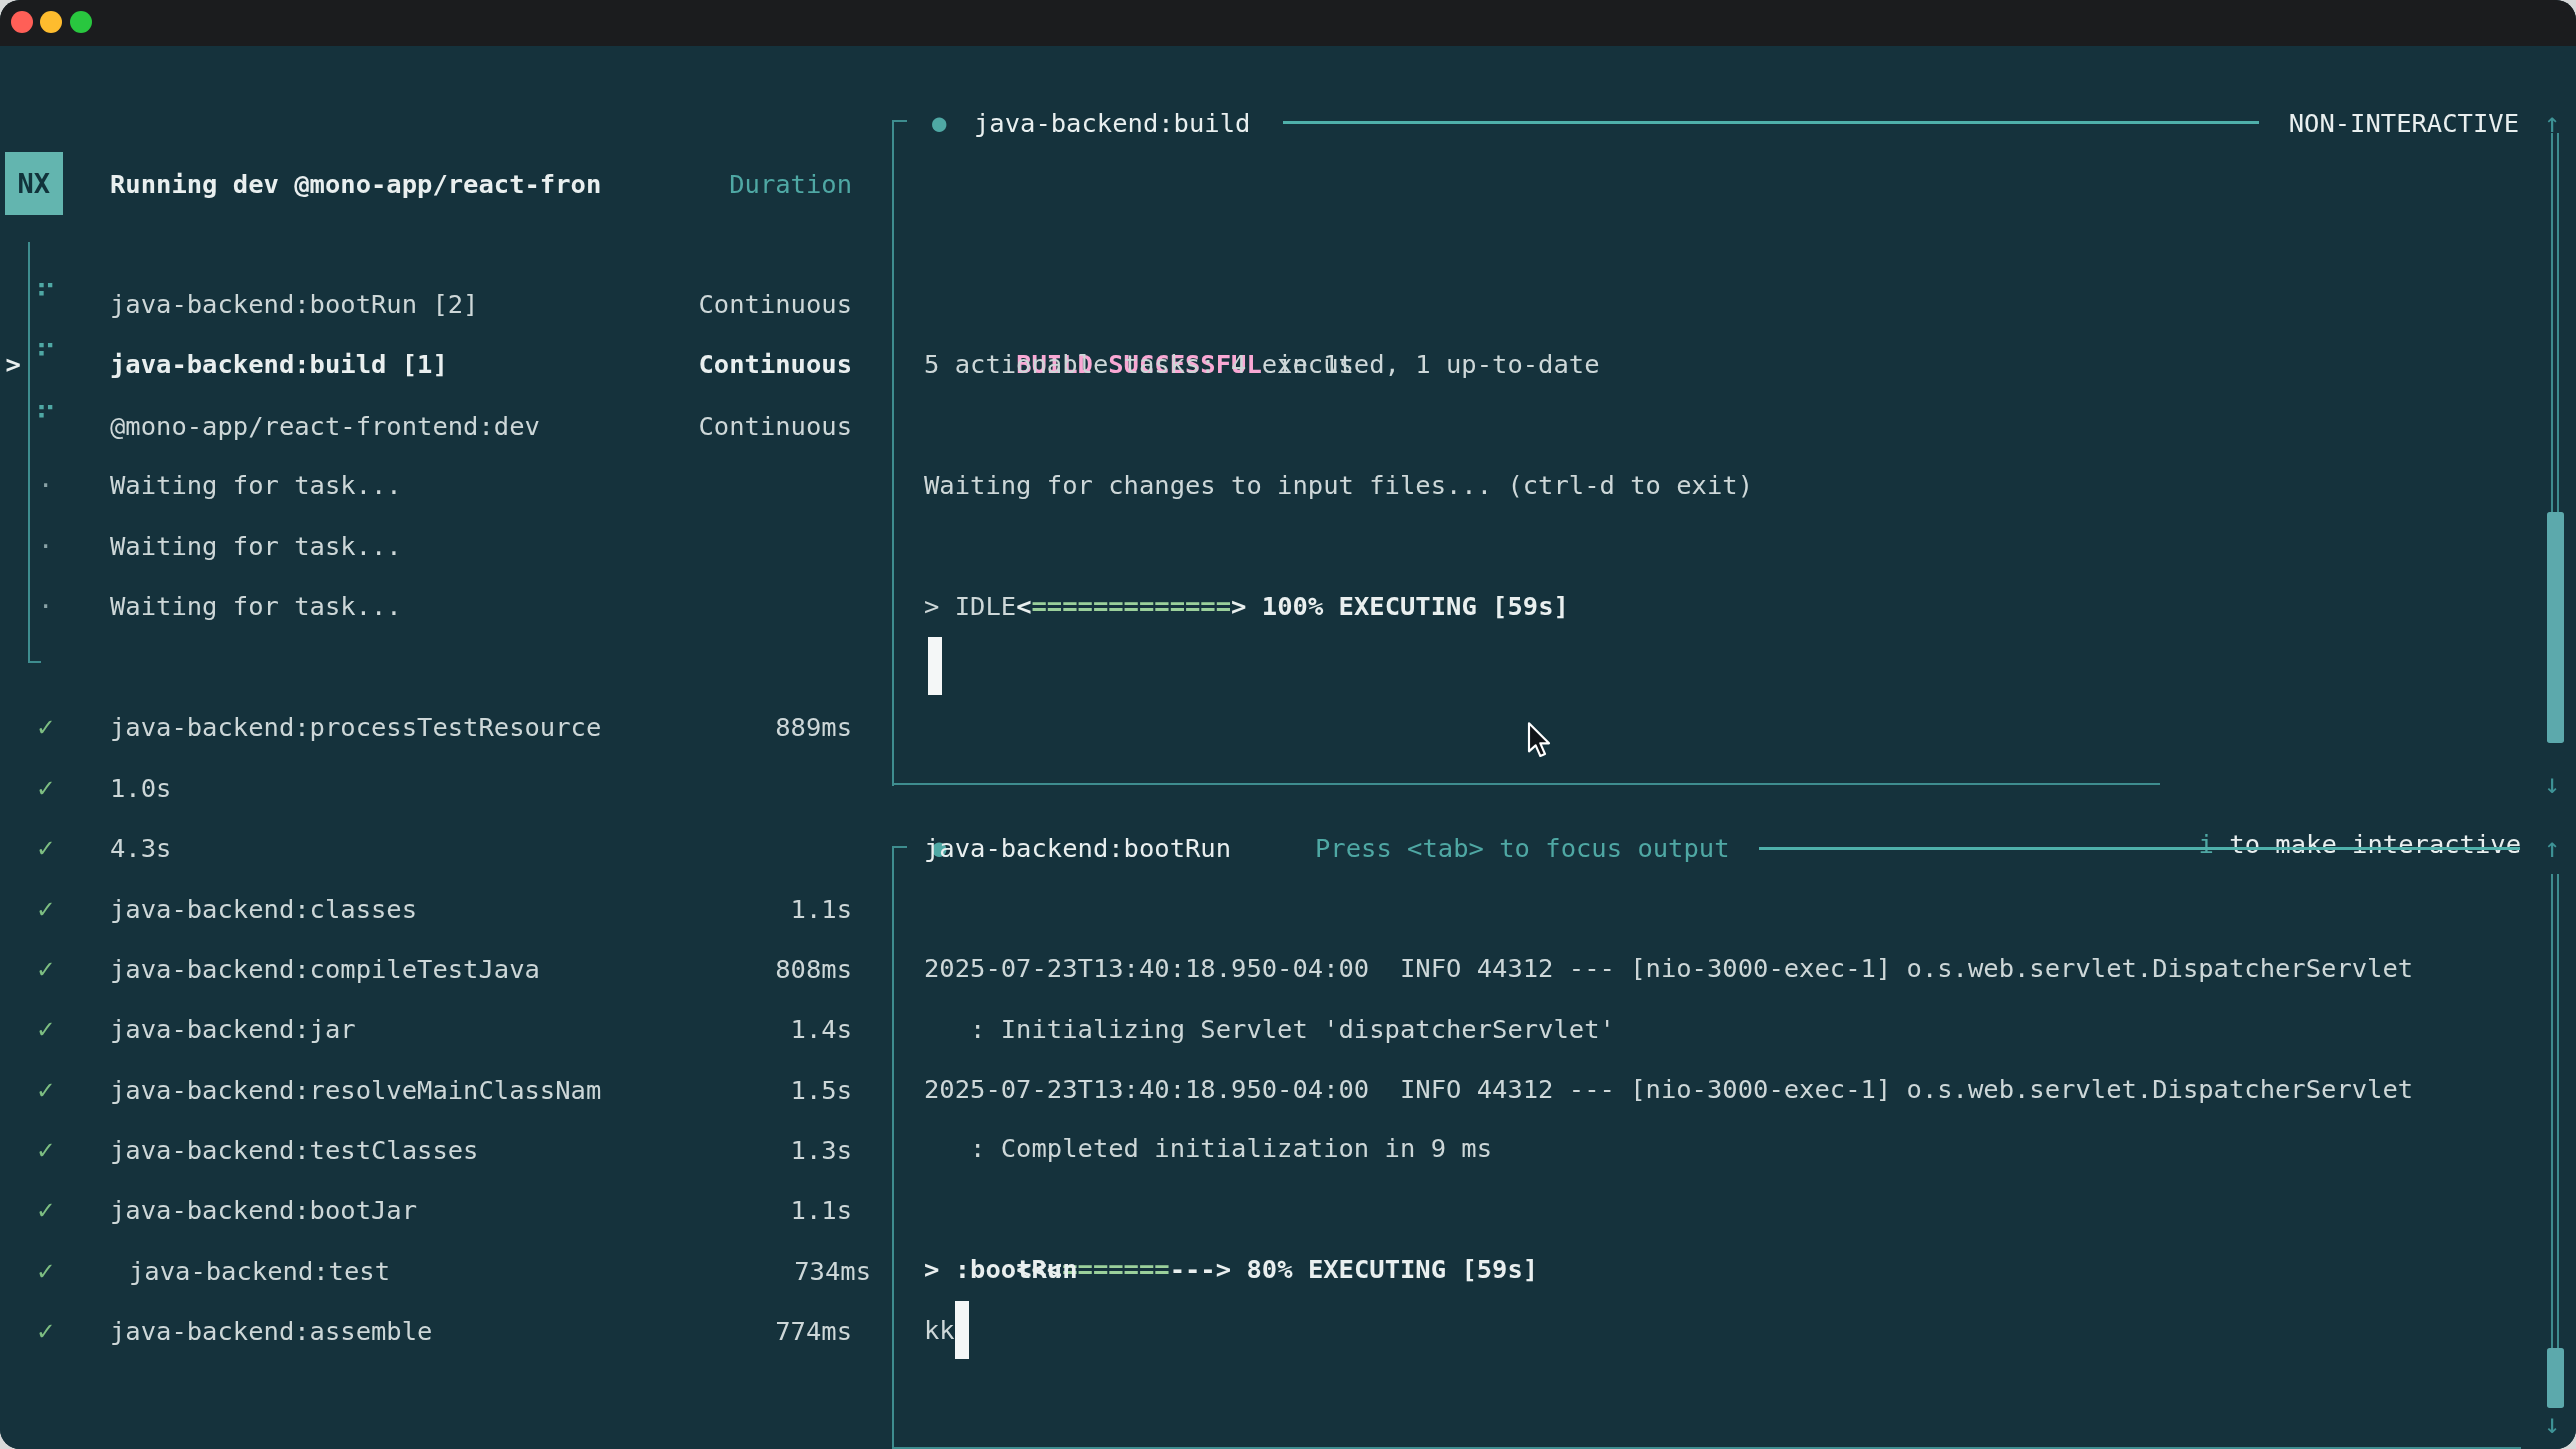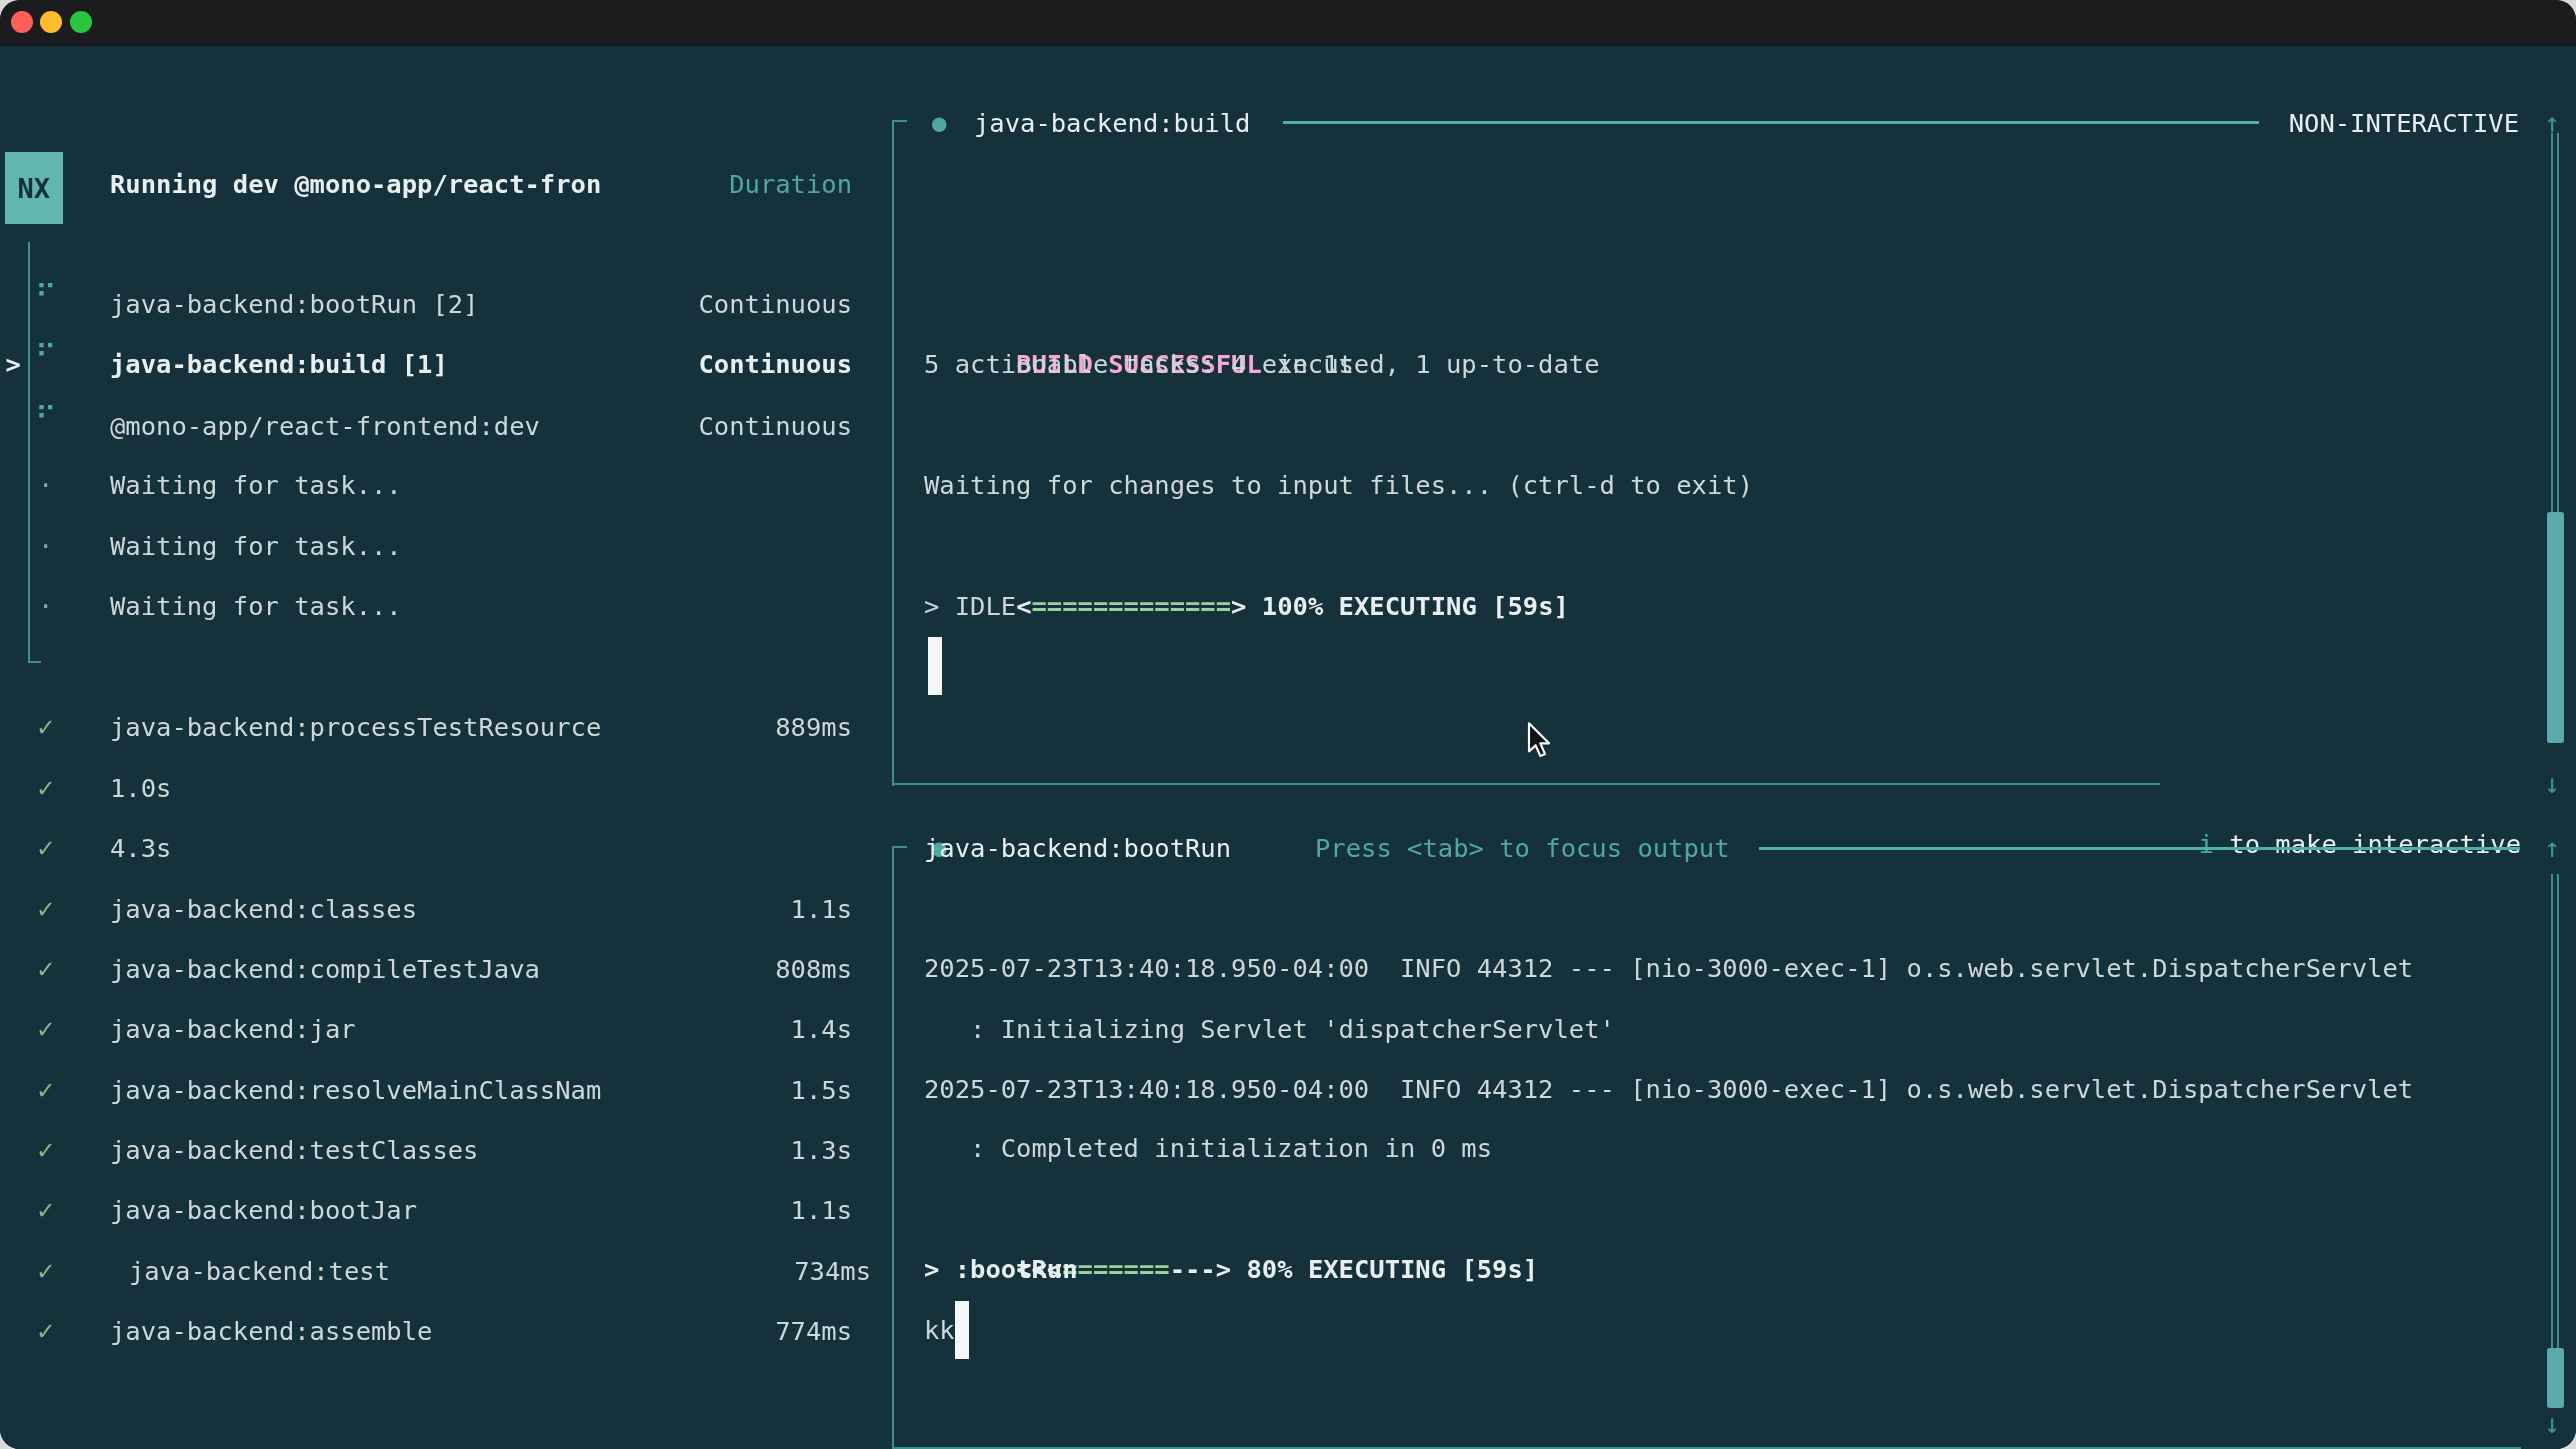--- a/index.html
+++ b/index.html
@@ -32,21 +32,21 @@
   .bright{color:#E9EFEF;}
   .accent{color:#4FA8A4;}
   .green{color:#9BD09B;}
   .greenbold{color:#f9a8d4;font-weight:700;}
   .icon{position:absolute;left:31px;width:29.5px;text-align:center;}
   .spinner{color:#4FA8A4;font-size:29.5px;transform:translateY(-8px);}
   .check{color:#7DBE82;font-size:27px;}
   .waitdot{color:#8AA2A6;}
   .sel{position:absolute;left:5.4px;color:#E9EFEF;font-weight:700;}
   .badge{
-    position:absolute;left:4.7px;top:106px;width:58px;height:72px;
+    position:absolute;left:4.7px;top:106px;width:58px;height:63px;
     background:#63B5AF;color:#11333B;font-weight:700;font-size:27px;
     display:flex;align-items:center;justify-content:center;
   }
   .vline{position:absolute;background:#3E8D8F;}
   .hline{position:absolute;background:#3E8D8F;}
   .rule{position:absolute;background:#4FB0AA;height:2.7px;}
   .bullet{position:absolute;color:#4FA8A4;font-size:24px;}
   .cursor{position:absolute;width:14px;height:58px;background:#F4F7F7;}
   .sb-track{position:absolute;width:4px;border-left:2px solid #3E8D8F;border-right:2px solid #3E8D8F;}
   .sb-thumb{position:absolute;width:17.4px;background:#5CA9AC;border-radius:2.7px;}
@@ -215,21 +215,21 @@
 
     <span class="bullet line" style="left:932px;top:772px;">●</span>
     <div class="line bright" style="left:924px;top:772px;">java-backend:bootRun</div>
     <div class="line accent" style="left:1315px;top:772px;">Press &lt;tab&gt; to focus output</div>
     <div class="rule" style="left:1759px;top:801px;width:761px;"></div>
     <div class="arrow" style="left:2544px;top:772px;">↑</div>
 
     <div class="line" style="left:924px;top:892px;">2025-07-23T13:40:18.950-04:00  INFO 44312 --- [nio-3000-exec-1] o.s.web.servlet.DispatcherServlet</div>
     <div class="line" style="left:924px;top:953px;">   : Initializing Servlet 'dispatcherServlet'</div>
     <div class="line" style="left:924px;top:1013px;">2025-07-23T13:40:18.950-04:00  INFO 44312 --- [nio-3000-exec-1] o.s.web.servlet.DispatcherServlet</div>
-    <div class="line" style="left:924px;top:1072px;">   : Completed initialization in 0 ms</div>
+    <div class="line" style="left:924px;top:1072px;">   : Completed initialization in 9 ms</div>
 
     <div class="line" style="left:924px;top:1133px;">
       <span class="bold bright">&lt;&lt;&lt;</span><span class="green bold">=======</span><span class="bold bright">---&gt;</span><span class="bold bright plabel">80% EXECUTING [59s]</span>
     </div>
 
     <div class="line bold bright" style="left:924px;top:1193px;">&gt; :bootRun</div>
     <div class="line" style="left:924px;top:1254px;">kk</div>
     <div class="cursor" style="left:955px;top:1255px;"></div>
 
     <div class="sb-track" style="left:2551px;top:828px;height:474px;"></div>

